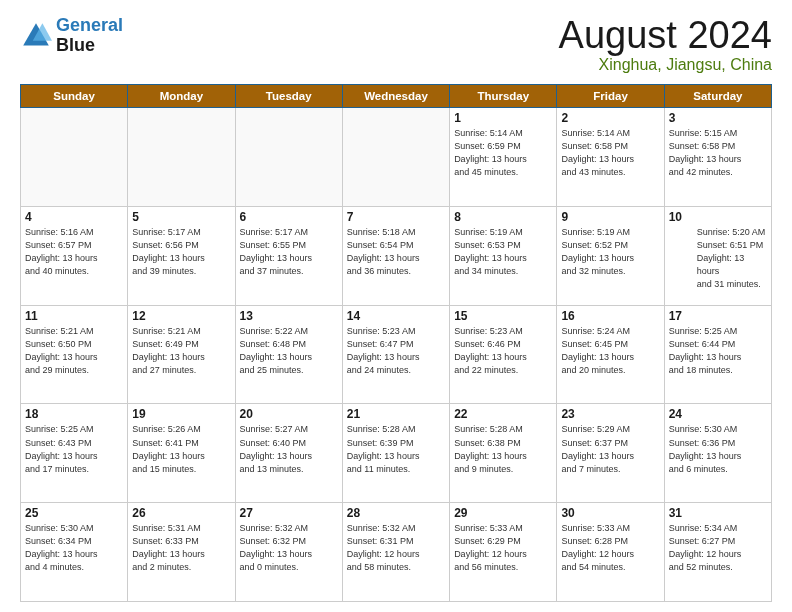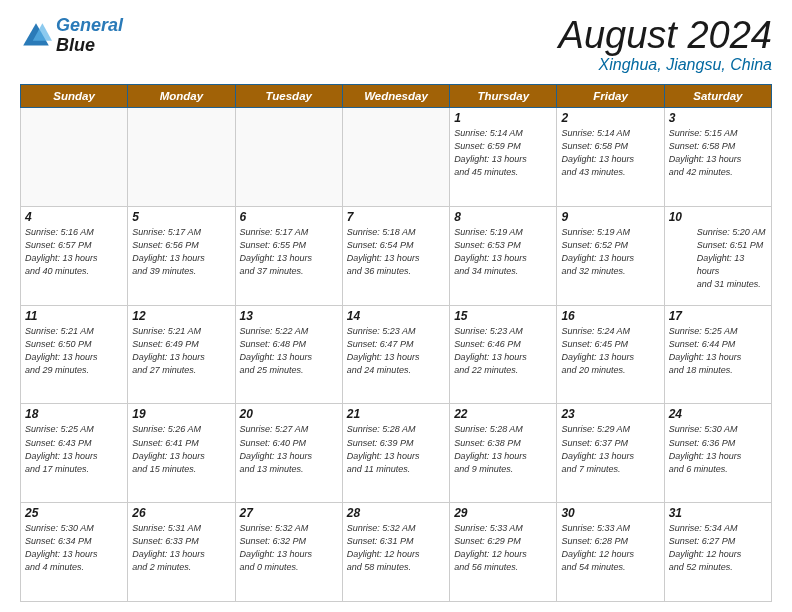--- a/index.html
+++ b/index.html
@@ -9,21 +9,20 @@
       width: 792px;
       height: 612px;
       overflow: hidden;
     }
     .page {
       width: 792px;
       height: 612px;
       padding: 16px 20px 10px 20px;
       display: flex;
       flex-direction: column;
-      font-style: italic;
     }
     .header {
       display: flex;
       justify-content: space-between;
       align-items: flex-start;
       margin-bottom: 10px;
     }
     .logo {
       display: flex;
       align-items: center;
@@ -44,21 +43,21 @@
       text-align: right;
     }
     .month-title {
       font-size: 38px;
       font-weight: 300;
       color: #1a1a1a;
       line-height: 1;
     }
     .location {
       font-size: 16px;
-      color: #0369a1;
+      color: #4d7c0f;
       margin-top: 2px;
     }
     .calendar {
       flex: 1;
       border: 1px solid #ccc;
       border-collapse: collapse;
       width: 100%;
       table-layout: fixed;
     }
     .calendar thead tr th {

